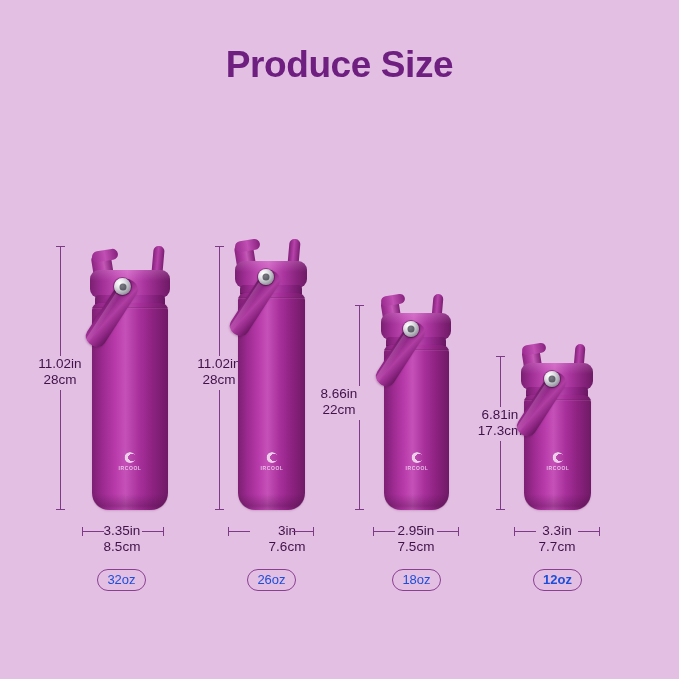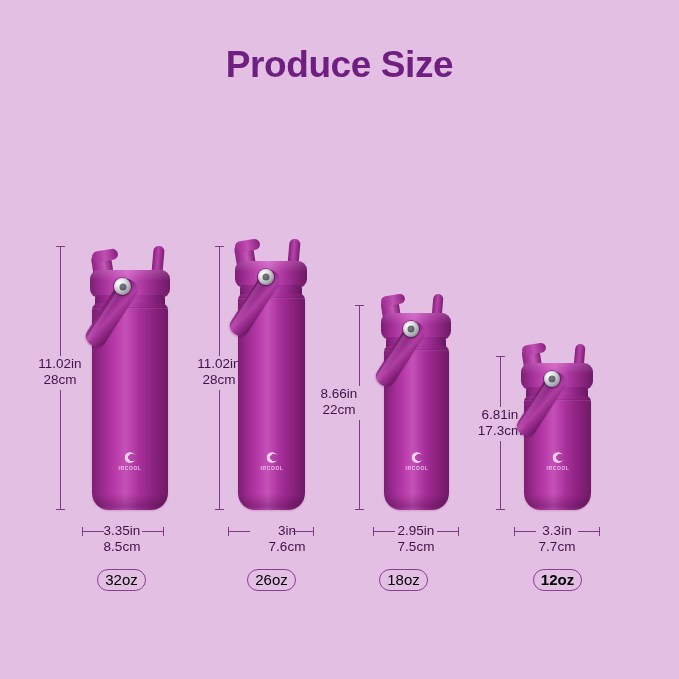--- a/index.html
+++ b/index.html
@@ -154,22 +154,22 @@
   .hlabel{
     position:absolute;text-align:center;color:#3f1248;
     font-size:13.5px;line-height:15.5px;white-space:nowrap;
   }
 
   
   .badge{
     position:absolute;
     border:1px solid #8a3f91;
     border-radius:11px;
-    color:#000000;
-    font-size:15px;
+    color:#1d4ed8;
+    font-size:13px;
     line-height:20px;
     height:20px;
     text-align:center;
     white-space:nowrap;
   }
 </style>
 </head>
 <body>
 
 <div class="stage">
@@ -320,21 +320,21 @@
 
     <div class="hcap" style="left:373px;top:527px;"></div>
     <div class="hline" style="left:373px;top:531px;width:22px;"></div>
     <div class="hlabel" style="left:373px;top:523px;width:86px;">
       <div>2.95in</div>
       <div>7.5cm</div>
     </div>
     <div class="hline" style="left:437px;top:531px;width:22px;"></div>
     <div class="hcap" style="left:458px;top:527px;"></div>
 
-    <div class="badge" style="left:379px;top:569px;width:47px;">18oz</div>
+    <div class="badge" style="left:392px;top:569px;width:47px;">18oz</div>
   </div>
 
   <div class="group" style="left:0;top:0;">
 
     <div class="vcap" style="left:496px;top:356px;"></div>
     <div class="vline" style="left:500px;top:356px;height:51px;"></div>
     <div class="vlabel" style="left:448px;top:407px;width:104px;">
       <div>6.81in</div>
       <div>17.3cm</div>
     </div>

